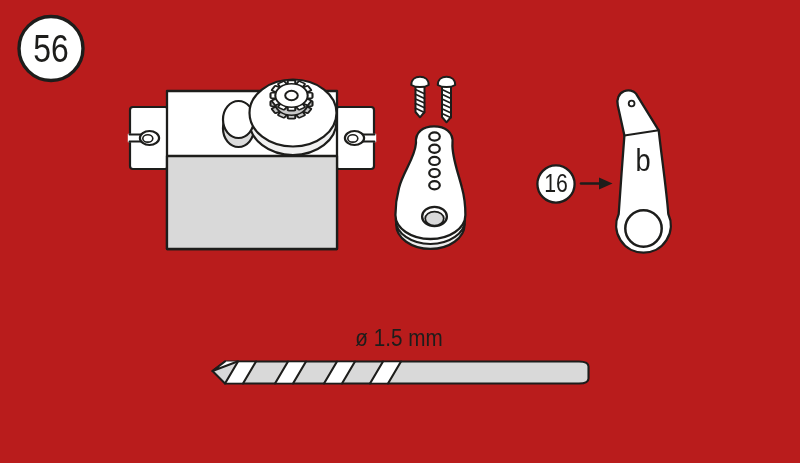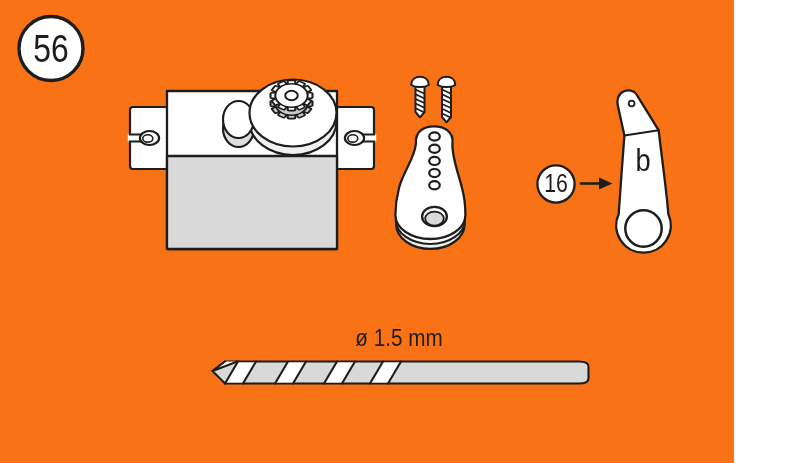--- a/index.html
+++ b/index.html
@@ -1,16 +1,16 @@
 <!DOCTYPE html>
 <html><head>
 <meta charset="utf-8">
 <style>
   html,body{margin:0;padding:0;background:#ffffff;}
-  .stage{width:734px;height:463px;position:relative;background:#f97316;overflow:hidden;}
+  .stage{width:800px;height:463px;position:relative;background:#b91c1c;overflow:hidden;}
   svg{display:block;}
   text{font-family:"Liberation Sans","DejaVu Sans",sans-serif;fill:#1d1d1b;}
   .ln{stroke:#1d1d1b;stroke-linecap:round;stroke-linejoin:round;}
   .nofill{fill:none;}
   .wfill{fill:#ffffff;}
   .gfill{fill:#d9d9d9;}
 </style>
 </head>
 <body>
 

